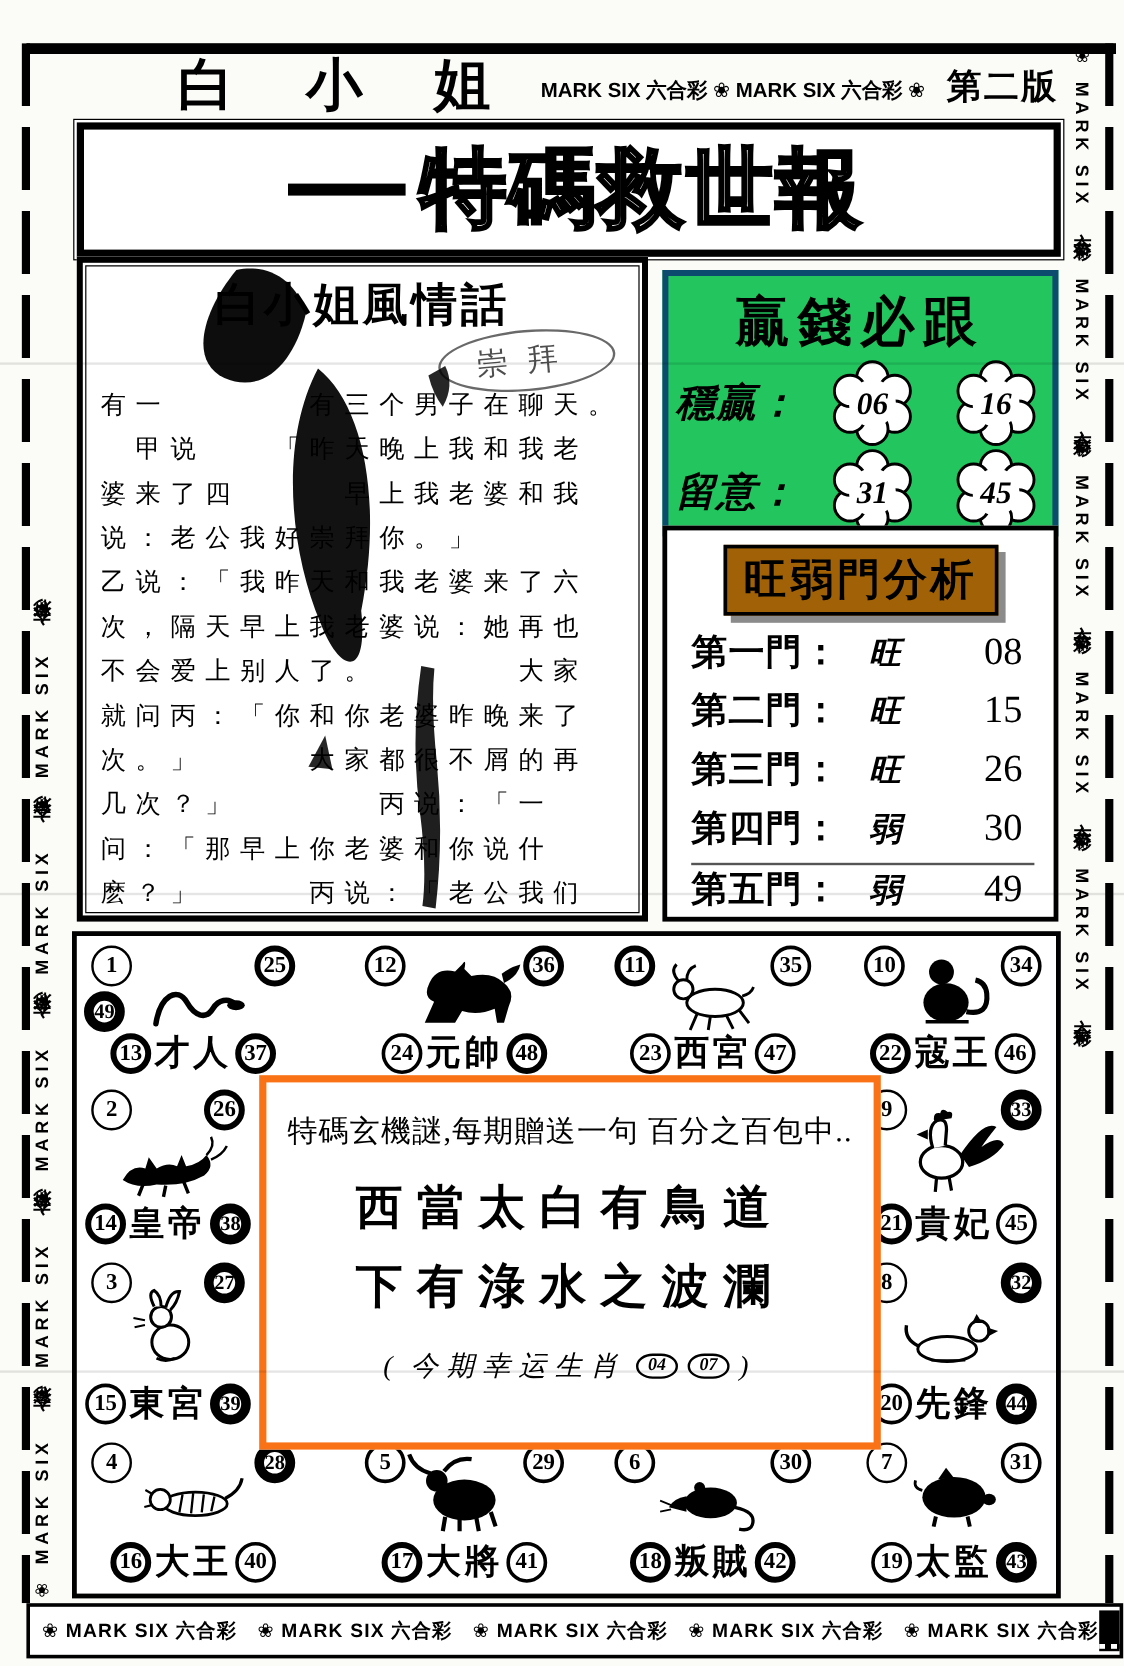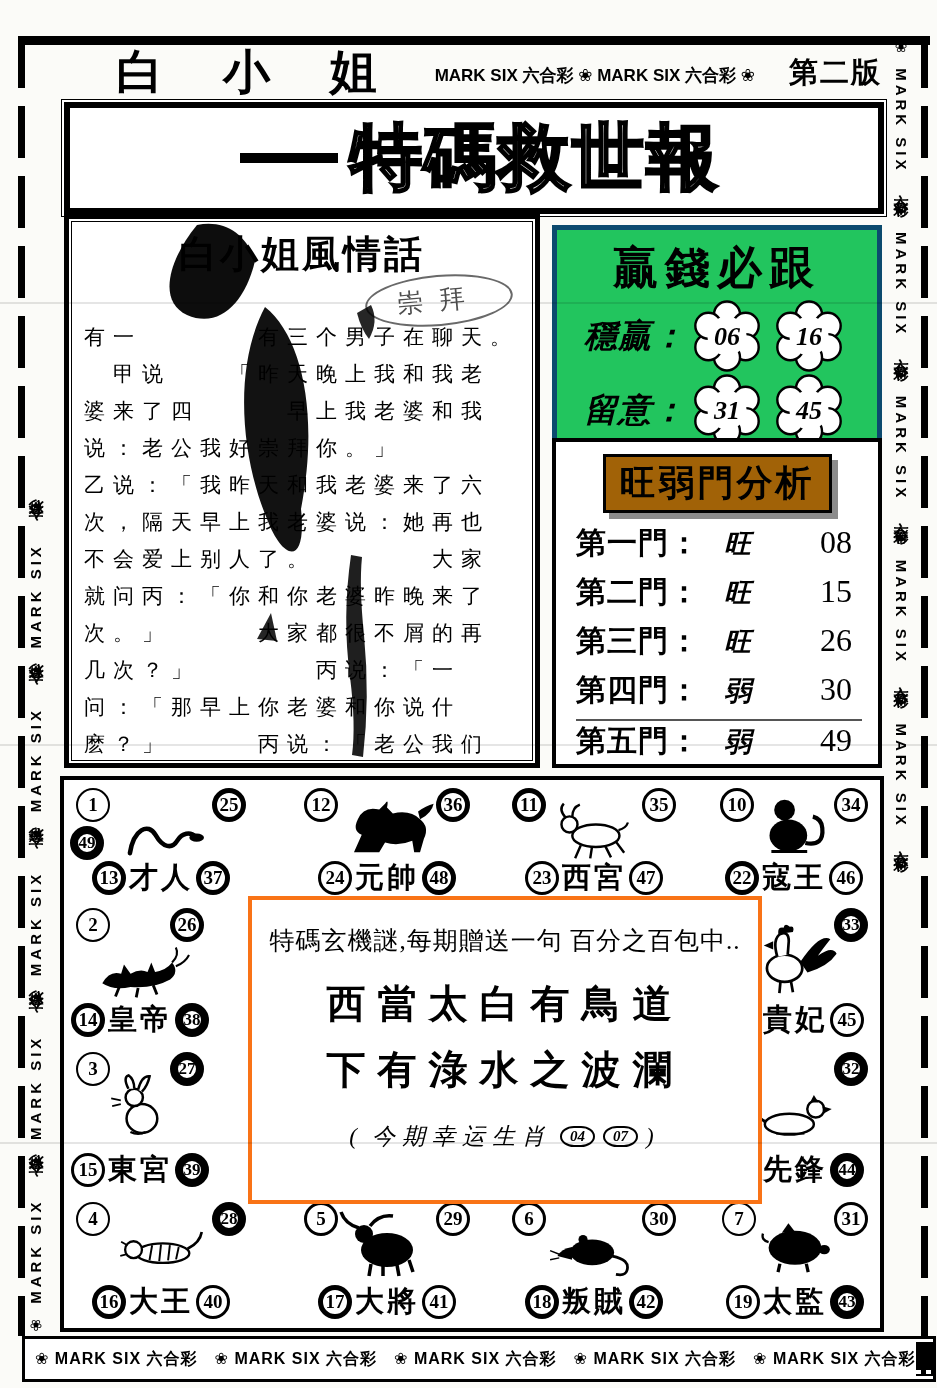--- a/index.html
+++ b/index.html
@@ -25,21 +25,21 @@
       display:flex;align-items:center;overflow:hidden;background:#fff;}
   .bottom-text{font:bold 16px "Liberation Sans","DejaVu Sans",sans-serif;white-space:nowrap;padding-left:10px;letter-spacing:1px;}
   .bottom-black{margin-left:auto;margin-right:26px;width:88px;height:34px;background:#000;position:relative;flex:none;}
   .bottom-black::after{content:"";position:absolute;left:0;right:0;bottom:2px;height:4px;
       background:repeating-linear-gradient(90deg,#fff 0 5px,#000 5px 10px);}
 
   .fold{position:absolute;left:0;right:0;height:2px;background:rgba(0,0,0,.10);z-index:50;}
 
   
   .header-row{position:absolute;left:62px;top:40px;width:820px;height:56px;display:flex;
-      align-items:flex-end;justify-content:flex-end;gap:34px;}
+      align-items:flex-end;justify-content:flex-end;gap:18px;}
   .masthead{font-weight:900;font-size:47px;letter-spacing:24px;white-space:nowrap;line-height:1;}
   .brand{font:bold 17px "Liberation Sans","DejaVu Sans",sans-serif;padding-bottom:9px;white-space:nowrap;}
   .edition{font-weight:900;font-size:29px;padding-bottom:3px;white-space:nowrap;letter-spacing:2px;}
 
   
   .headline-box{position:absolute;left:64px;top:102px;width:808px;height:100px;border:6px solid #000;
       box-shadow:0 0 0 2px #fff,0 0 0 3px #000;background:#fff;display:flex;align-items:center;justify-content:center;}
   .headline-text{display:flex;align-items:center;font-weight:900;font-size:72px;line-height:1;
       color:#fff;-webkit-text-stroke:2.5px #000;text-stroke:2.5px #000;white-space:nowrap;letter-spacing:2px;}
   .headline-dash{width:98px;height:10px;background:#000;margin:0 12px;flex:none;}
@@ -51,21 +51,21 @@
       font-size:38px;letter-spacing:3px;z-index:1;}
   .article-annot{position:absolute;right:22px;top:56px;border:2px solid #444;border-radius:50%;
       padding:6px 30px;transform:rotate(-5deg);font-size:26px;letter-spacing:16px;color:#222;opacity:.8;z-index:1;}
   .article-body{position:absolute;left:15px;right:10px;top:100px;font-size:21px;letter-spacing:8px;
       line-height:37px;z-index:1;}
   .ink-overlay{position:absolute;inset:0;z-index:3;pointer-events:none;}
 
   
   .mf-box{position:absolute;left:552px;top:225px;width:320px;height:212px;border:5px solid #0c4a6e;background:#22c55e;}
   .mf-title{margin-top:8px;text-align:center;font-weight:900;font-size:45px;letter-spacing:7px;}
-  .mf-row{display:flex;align-items:center;justify-content:center;padding:0 6px;margin-top:2px;}
+  .mf-row{display:flex;align-items:center;justify-content:space-between;padding:0 6px;margin-top:2px;}
   .mf-label{font-weight:900;font-style:italic;font-size:33px;letter-spacing:1px;}
   .flower text{font-family:"Liberation Serif","DejaVu Serif",serif;}
 
   
   .gate-box{position:absolute;left:552px;top:438px;width:322px;height:322px;border:4px solid #000;background:#fff;}
   .gate-title-wrap{text-align:center;margin-top:12px;}
   .gate-title{display:inline-block;border:3px solid #000;box-shadow:6px 6px 0 #8b8b8b;background:#a16207;
       padding:2px 14px;font-weight:900;font-size:36px;letter-spacing:3px;}
   .gate-rows{margin:10px 16px 0 20px;}
   .gate-row{display:flex;align-items:baseline;height:49px;}
@@ -85,22 +85,22 @@
   .ball[data-weight="heavy"]{border-width:5px;}
   .ball[data-weight="xheavy"]{border-width:8px;font-size:17px;}
   .pos-tl{position:absolute;left:8px;top:2px;}
   .pos-tr{position:absolute;right:8px;top:2px;}
   .pos-ml{position:absolute;left:2px;top:40px;}
   .animal{position:absolute;left:50%;transform:translateX(-50%);}
   .z-bottom{position:absolute;left:0;right:0;bottom:2px;display:flex;align-items:center;justify-content:center;gap:3px;}
   .z-label{font-weight:900;font-size:29px;letter-spacing:3px;white-space:nowrap;}
 
   
-  .riddle-box{position:absolute;left:152px;top:116px;width:506px;height:300px;border:4px solid #f97316;
-      background:#fff;text-align:center;z-index:5;margin-left:32px;}
+  .riddle-box{position:absolute;left:152px;top:116px;width:506px;height:300px;border:6px solid #f97316;
+      background:#fff;text-align:center;z-index:5;}
   .riddle-intro{margin-top:24px;font-size:25px;letter-spacing:1px;}
   .riddle-line{font-weight:900;font-size:39px;letter-spacing:12px;margin-top:20px;white-space:nowrap;}
   .riddle-line + .riddle-line{margin-top:12px;}
   .riddle-lucky{margin-top:24px;display:flex;align-items:center;justify-content:center;gap:8px;
       font-size:23px;letter-spacing:7px;font-style:italic;}
   .oval-num{display:inline-block;border:2px solid #000;border-radius:16px/12px;padding:0 8px;
       font-size:15px;font-weight:bold;font-style:italic;letter-spacing:0;}
 </style>
 </head>
 <body>

